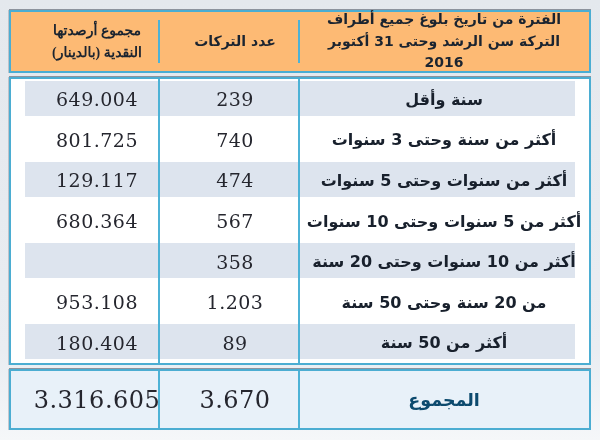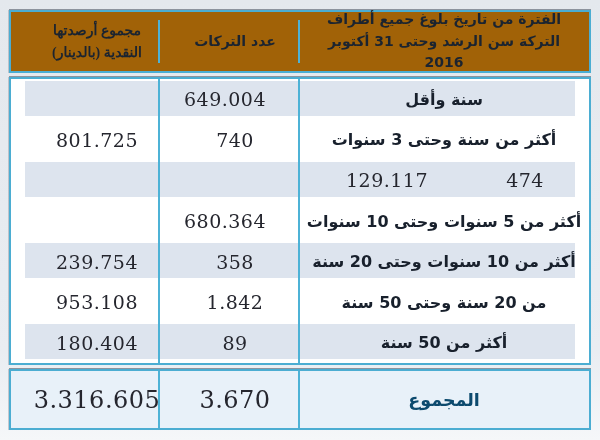--- a/index.html
+++ b/index.html
@@ -8,21 +8,21 @@
     background:linear-gradient(180deg,#e4e8ed 0%,#e9edf2 80%,#f5f7f9 100%);
     font-family:"DejaVu Sans","Liberation Sans",sans-serif;
     direction:rtl;
   }
   .page{position:relative;width:600px;height:440px;}
   .box{
     position:absolute;left:9px;width:582px;box-sizing:border-box;
     border:2px solid #4badd2;
     box-shadow:0 -1px 0 #8d939d, -1px 0 0 rgba(141,147,157,.45);
   }
-  .header-box{top:10px;height:63px;background:#a16207;}
+  .header-box{top:10px;height:63px;background:#fdba74;}
   .body-box{top:77px;height:288px;background:#ffffff;}
   .total-box{top:369px;height:61px;background:#e8f1f9;}
 
   .cols{display:flex;height:100%;position:relative;}
   .col-period{width:290px;}
   .col-count{width:128px;}
   .col-amount{width:148px;}
   .cell{display:flex;align-items:center;justify-content:center;text-align:center;
         position:relative;z-index:1;box-sizing:border-box;}
 
@@ -72,68 +72,74 @@
 
   <div class="box body-box">
     <div class="vdiv at-period-count"></div>
     <div class="vdiv at-count-amount"></div>
     <div class="rows">
 
     <div class="row shaded" style="">
         <div class="cell col-period">
           <span class="period-label">سنة وأقل</span>
         </div>
+        <div class="cell col-count">
+          <span class="num">239</span>
+        </div>
         <div class="cell col-amount">
           <span class="num">649.004</span>
         </div>
       </div>
         <div class="row" style="">
         <div class="cell col-period">
           <span class="period-label">أكثر من سنة وحتى 3 سنوات</span>
         </div>
         <div class="cell col-count">
           <span class="num">740</span>
         </div>
         <div class="cell col-amount">
           <span class="num">801.725</span>
         </div>
       </div>
         <div class="row shaded" style="">
+        <div class="cell col-period">
+          <span class="period-label">أكثر من سنوات وحتى 5 سنوات</span>
+        </div>
         <div class="cell col-count">
           <span class="num">474</span>
         </div>
         <div class="cell col-amount">
           <span class="num">129.117</span>
         </div>
       </div>
         <div class="row" style="">
         <div class="cell col-period">
           <span class="period-label">أكثر من 5 سنوات وحتى 10 سنوات</span>
+        </div>
+        <div class="cell col-count">
+          <span class="num">567</span>
         </div>
         <div class="cell col-amount">
           <span class="num">680.364</span>
         </div>
       </div>
         <div class="row shaded" style="">
         <div class="cell col-period">
           <span class="period-label">أكثر من 10 سنوات وحتى 20 سنة</span>
         </div>
         <div class="cell col-count">
           <span class="num">358</span>
         </div>
-        <div class="cell col-amount">
-          <span class="num">239.754</span>
-        </div>
       </div>
         <div class="row" style="">
         <div class="cell col-period">
           <span class="period-label">من 20 سنة وحتى 50 سنة</span>
         </div>
         <div class="cell col-count">
-          <span class="num">1.842</span>
+          <span class="num">1.203</span>
         </div>
         <div class="cell col-amount">
           <span class="num">953.108</span>
         </div>
       </div>
         <div class="row shaded" style="">
         <div class="cell col-period">
           <span class="period-label">أكثر من 50 سنة</span>
         </div>
         <div class="cell col-count">

